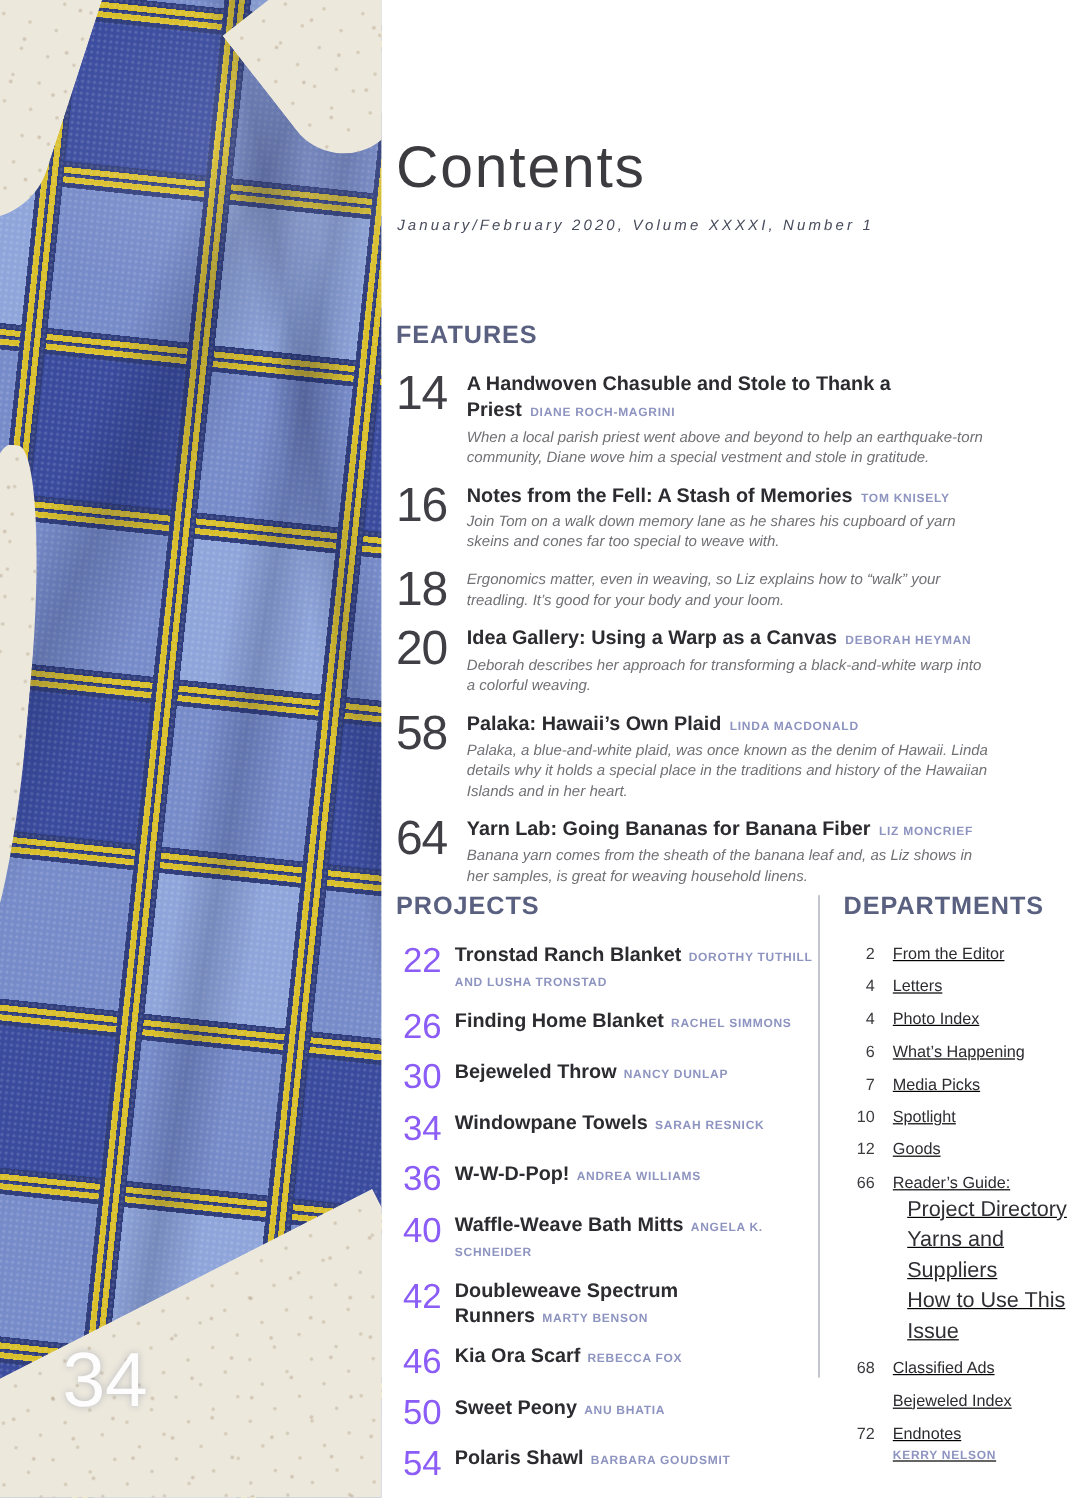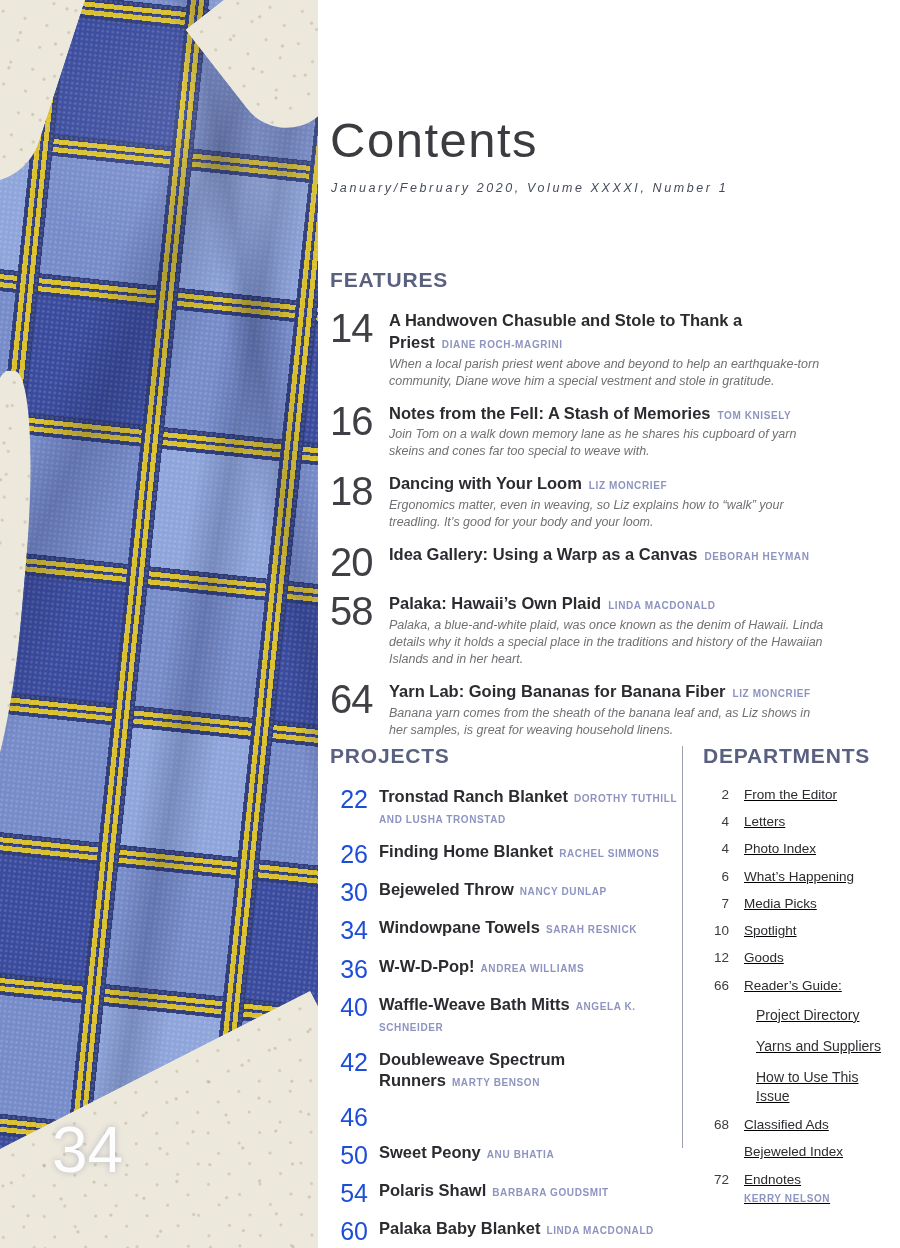--- a/index.html
+++ b/index.html
@@ -76,30 +76,30 @@
     font-size:40px;font-weight:300;color:#3f3f45;line-height:0.9;letter-spacing:-1px;
   }
   .f-body{width:445px;}
   .f-titleline{line-height:1.3;}
   .f-title{font-size:16.5px;font-weight:700;color:#2b2b30;}
   .f-byline{font-size:10px;color:#8e94c0;letter-spacing:0.6px;margin-left:7px;font-weight:700;white-space:nowrap;}
   .f-desc{font-size:12.5px;font-style:italic;color:#707075;line-height:1.36;margin-top:2px;width:438px;}
   .lower{position:absolute;left:12px;top:744px;width:562px;display:flex;}
   .projects{width:352px;}
   .p-item{display:flex;margin-bottom:12px;}
-  .p-num{width:38px;min-width:38px;text-align:right;padding-right:11px;font-size:25px;font-weight:300;color:#1d4ed8;line-height:1.05;}
+  .p-num{width:38px;min-width:38px;text-align:right;padding-right:11px;font-size:29px;font-weight:300;color:#8b5cf6;line-height:1.05;}
   .p-line{font-size:16.5px;font-weight:700;color:#2b2b30;line-height:1.3;width:300px;}
   .p-byline{font-size:10px;color:#8e94c0;letter-spacing:0.6px;font-weight:700;margin-left:6px;}
   .vdivider{width:1px;background:#9aa0ae;margin:2px 20px 0 0;height:402px;}
   .departments{flex:1;padding-top:0;}
   .d-item{display:flex;margin-bottom:9px;}
   .d-num{width:26px;min-width:26px;text-align:right;padding-right:15px;font-size:13.5px;color:#3c3c40;line-height:1.35;}
   .d-body{line-height:1.35;text-decoration:underline;}
   .d-label{font-size:13.5px;color:#2b2b30;font-weight:400;}
-  .d-sub{font-size:14px;color:#2f2f34;margin-left:12px;line-height:1.42;margin-top:11px;}
+  .d-sub{font-size:18px;color:#2f2f34;margin-left:12px;line-height:1.42;}
   .d-byline{font-size:10px;color:#8e94c0;letter-spacing:0.6px;font-weight:700;margin-top:3px;}
 </style>
 </head>
 <body>
 
 <div>
 
   <aside class="photo-panel">
     <div class="fabric"></div>
     <div class="folds"></div>
@@ -129,29 +129,29 @@
     <div class="f-num">16</div>
     <div class="f-body">
       <div class="f-titleline"><span class="f-title">Notes from the Fell: A Stash of Memories</span><span class="f-byline">TOM KNISELY</span></div>
       <div class="f-desc">Join Tom on a walk down memory lane as he shares his cupboard of yarn skeins and cones far too special to weave with.</div>
     </div>
   </div>
 
   <div class="f-item">
     <div class="f-num">18</div>
     <div class="f-body">
-      <div class="f-titleline"><span class="f-title">Dancing with Your Loom</span><span class="f-byline">LIZ MONCRIEF</span></div>
       <div class="f-desc">Ergonomics matter, even in weaving, so Liz explains how to “walk” your treadling. It’s good for your body and your loom.</div>
     </div>
   </div>
 
   <div class="f-item">
     <div class="f-num">20</div>
     <div class="f-body">
       <div class="f-titleline"><span class="f-title">Idea Gallery: Using a Warp as a Canvas</span><span class="f-byline">DEBORAH HEYMAN</span></div>
+      <div class="f-desc">Deborah describes her approach for transforming a black-and-white warp into a colorful weaving.</div>
     </div>
   </div>
 
   <div class="f-item">
     <div class="f-num">58</div>
     <div class="f-body">
       <div class="f-titleline"><span class="f-title">Palaka: Hawaii’s Own Plaid</span><span class="f-byline">LINDA MACDONALD</span></div>
       <div class="f-desc">Palaka, a blue-and-white plaid, was once known as the denim of Hawaii. Linda details why it holds a special place in the traditions and history of the Hawaiian Islands and in her heart.</div>
     </div>
   </div>
@@ -200,20 +200,21 @@
     <div class="p-line"><span class="p-title">Waffle-Weave Bath Mitts</span><span class="p-byline">ANGELA K. SCHNEIDER</span></div>
   </div>
 
   <div class="p-item">
     <div class="p-num">42</div>
     <div class="p-line"><span class="p-title">Doubleweave Spectrum Runners</span><span class="p-byline">MARTY BENSON</span></div>
   </div>
 
   <div class="p-item">
     <div class="p-num">46</div>
+    <div class="p-line"><span class="p-title">Kia Ora Scarf</span><span class="p-byline">REBECCA FOX</span></div>
   </div>
 
   <div class="p-item">
     <div class="p-num">50</div>
     <div class="p-line"><span class="p-title">Sweet Peony</span><span class="p-byline">ANU BHATIA</span></div>
   </div>
 
   <div class="p-item">
     <div class="p-num">54</div>
     <div class="p-line"><span class="p-title">Polaris Shawl</span><span class="p-byline">BARBARA GOUDSMIT</span></div>

